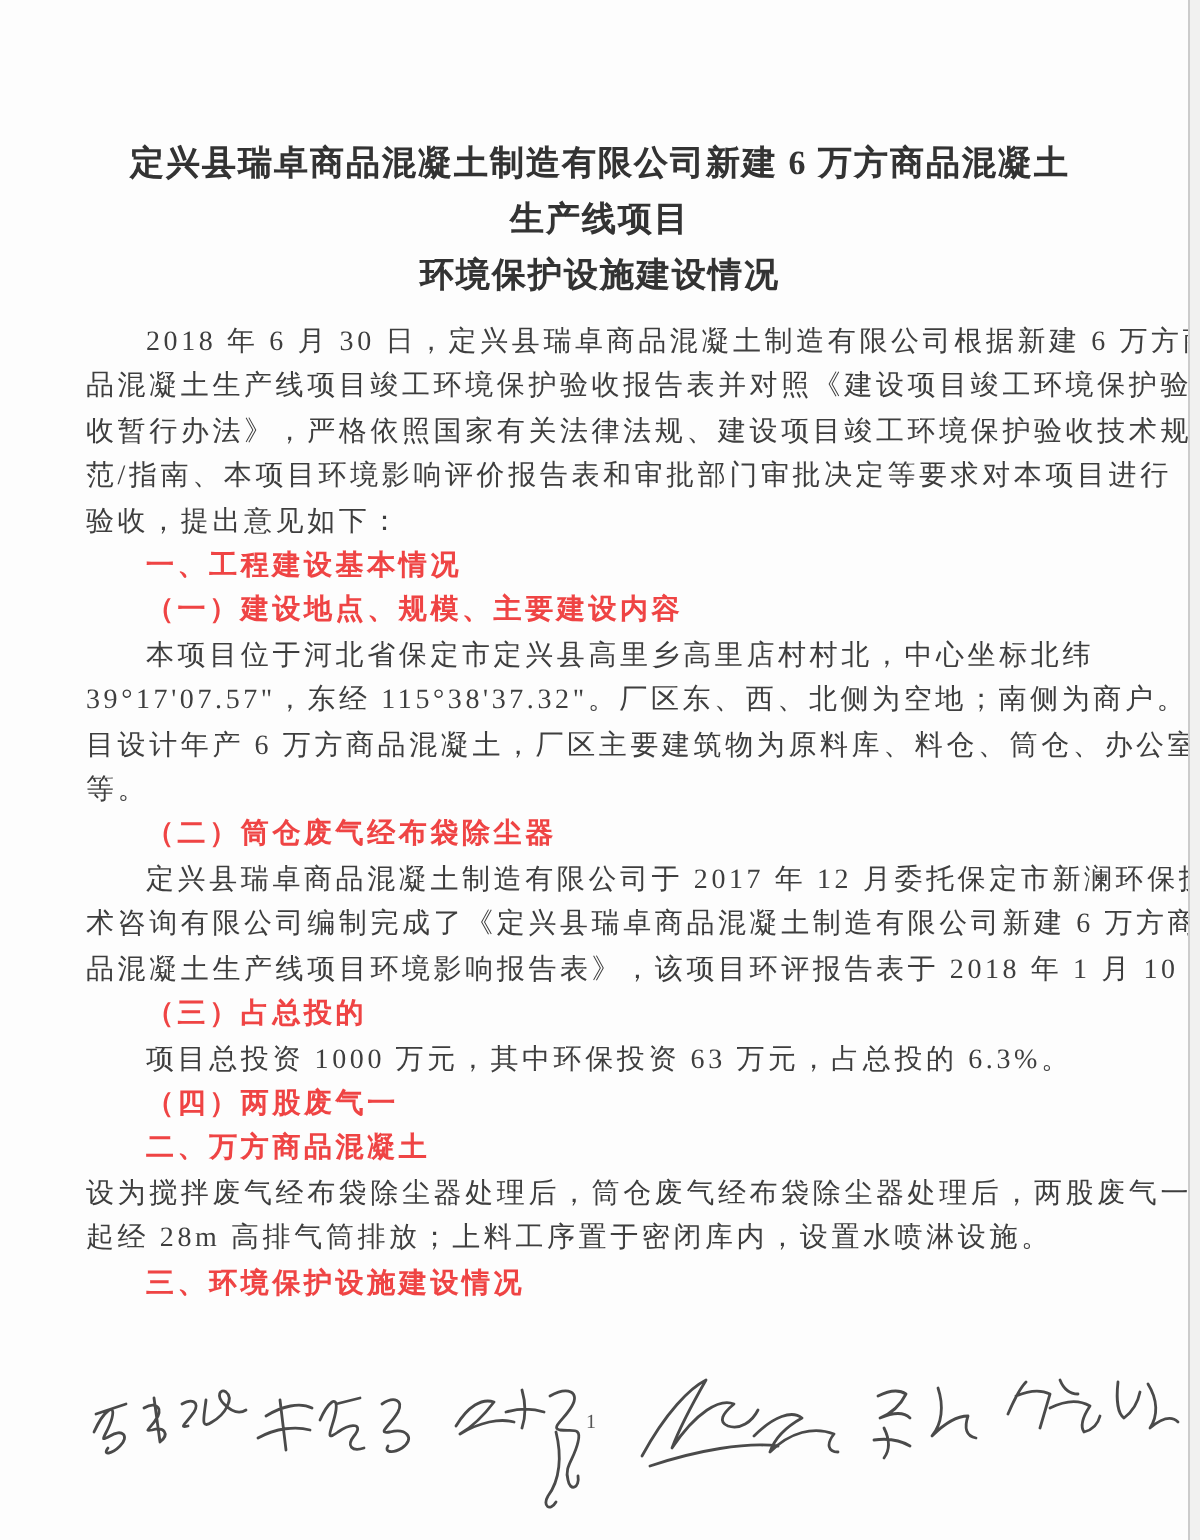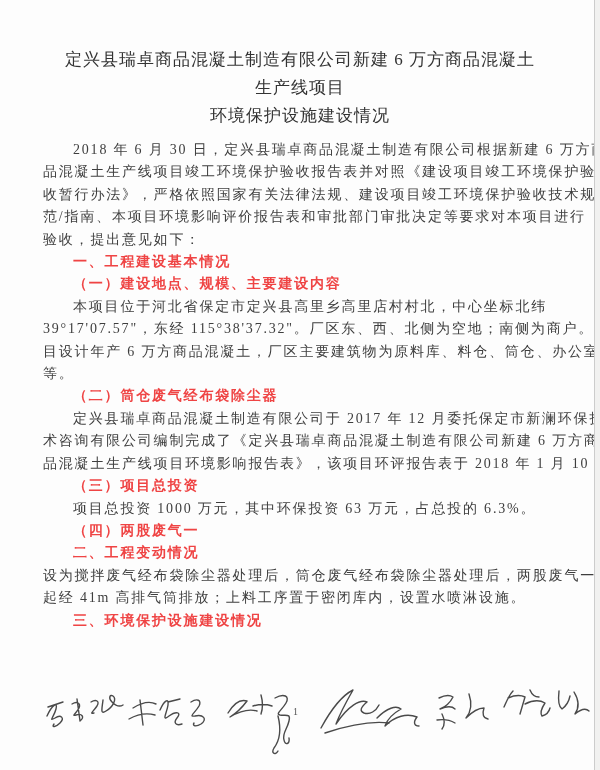--- a/index.html
+++ b/index.html
@@ -15,23 +15,23 @@
     color: #3e3e3e;
     overflow: hidden;
   }
   .scan-edge {
     position: absolute; top: 0; right: 0;
     width: 5px; height: 770px;
     background: #f1f1f0;
     border-left: 1px solid #cccccc;
   }
   .titles {
-    padding-top: 46px;
+    padding-top: 68px;
     text-align: center;
-    font-weight: normal;
+    font-weight: bold;
     font-size: 17px;
     line-height: 28px;
     letter-spacing: 1px;
     color: #333333;
   }
   .doc-body {
     margin: 9px 50px 0 43px;
     font-size: 14px;
     line-height: 22.4px;
     letter-spacing: 1.8px;
@@ -78,26 +78,26 @@
     <div class="line indent bold">一、工程建设基本情况</div>
     <div class="line indent bold">（一）建设地点、规模、主要建设内容</div>
     <div class="line indent">本项目位于河北省保定市定兴县高里乡高里店村村北，中心坐标北纬</div>
     <div class="line">39°17'07.57"，东经 115°38'37.32"。厂区东、西、北侧为空地；南侧为商户。项</div>
     <div class="line">目设计年产 6 万方商品混凝土，厂区主要建筑物为原料库、料仓、筒仓、办公室</div>
     <div class="line">等。</div>
     <div class="line indent bold">（二）筒仓废气经布袋除尘器</div>
     <div class="line indent">定兴县瑞卓商品混凝土制造有限公司于 2017 年 12 月委托保定市新澜环保技</div>
     <div class="line">术咨询有限公司编制完成了《定兴县瑞卓商品混凝土制造有限公司新建 6 万方商</div>
     <div class="line">品混凝土生产线项目环境影响报告表》，该项目环评报告表于 2018 年 1 月 10 日</div>
-    <div class="line indent bold">（三）项目总投资</div>
+    <div class="line indent bold">（三）占总投的</div>
     <div class="line indent">项目总投资 1000 万元，其中环保投资 63 万元，占总投的 6.3%。</div>
     <div class="line indent bold">（四）两股废气一</div>
-    <div class="line indent bold">二、工程变动情况</div>
+    <div class="line indent bold">二、万方商品混凝土</div>
     <div class="line">设为搅拌废气经布袋除尘器处理后，筒仓废气经布袋除尘器处理后，两股废气一</div>
-    <div class="line">起经 41m 高排气筒排放；上料工序置于密闭库内，设置水喷淋设施。</div>
+    <div class="line">起经 28m 高排气筒排放；上料工序置于密闭库内，设置水喷淋设施。</div>
     <div class="line indent bold">三、环境保护设施建设情况</div>
   </div>
 
   <div class="pagenum">1</div>
 
   <svg class="sigs" width="565" height="88" viewBox="0 0 565 88">
     <g aria-label="赵新风">
       <path d="M22,36 c5,-11 11,-15 9,-7 c-2,8 -8,13 -1,9 c6,-4 10,0 5,5 c-4,4 -9,5 -6,1 M23,27 l15,-5"></path>
       <path d="M47,24 c5,-3 9,-1 7,4 c-3,6 -8,8 -3,7 c6,-2 9,2 4,6 M52,19 l3,22"></path>
       <path d="M66,22 c5,-3 9,-1 6,4 c-4,6 -8,8 -3,7 M78,20 c-1,9 -3,15 3,11 c7,-4 11,-12 7,-15 c-3,-2 -5,2 -1,6 c4,4 8,5 11,3"></path>

